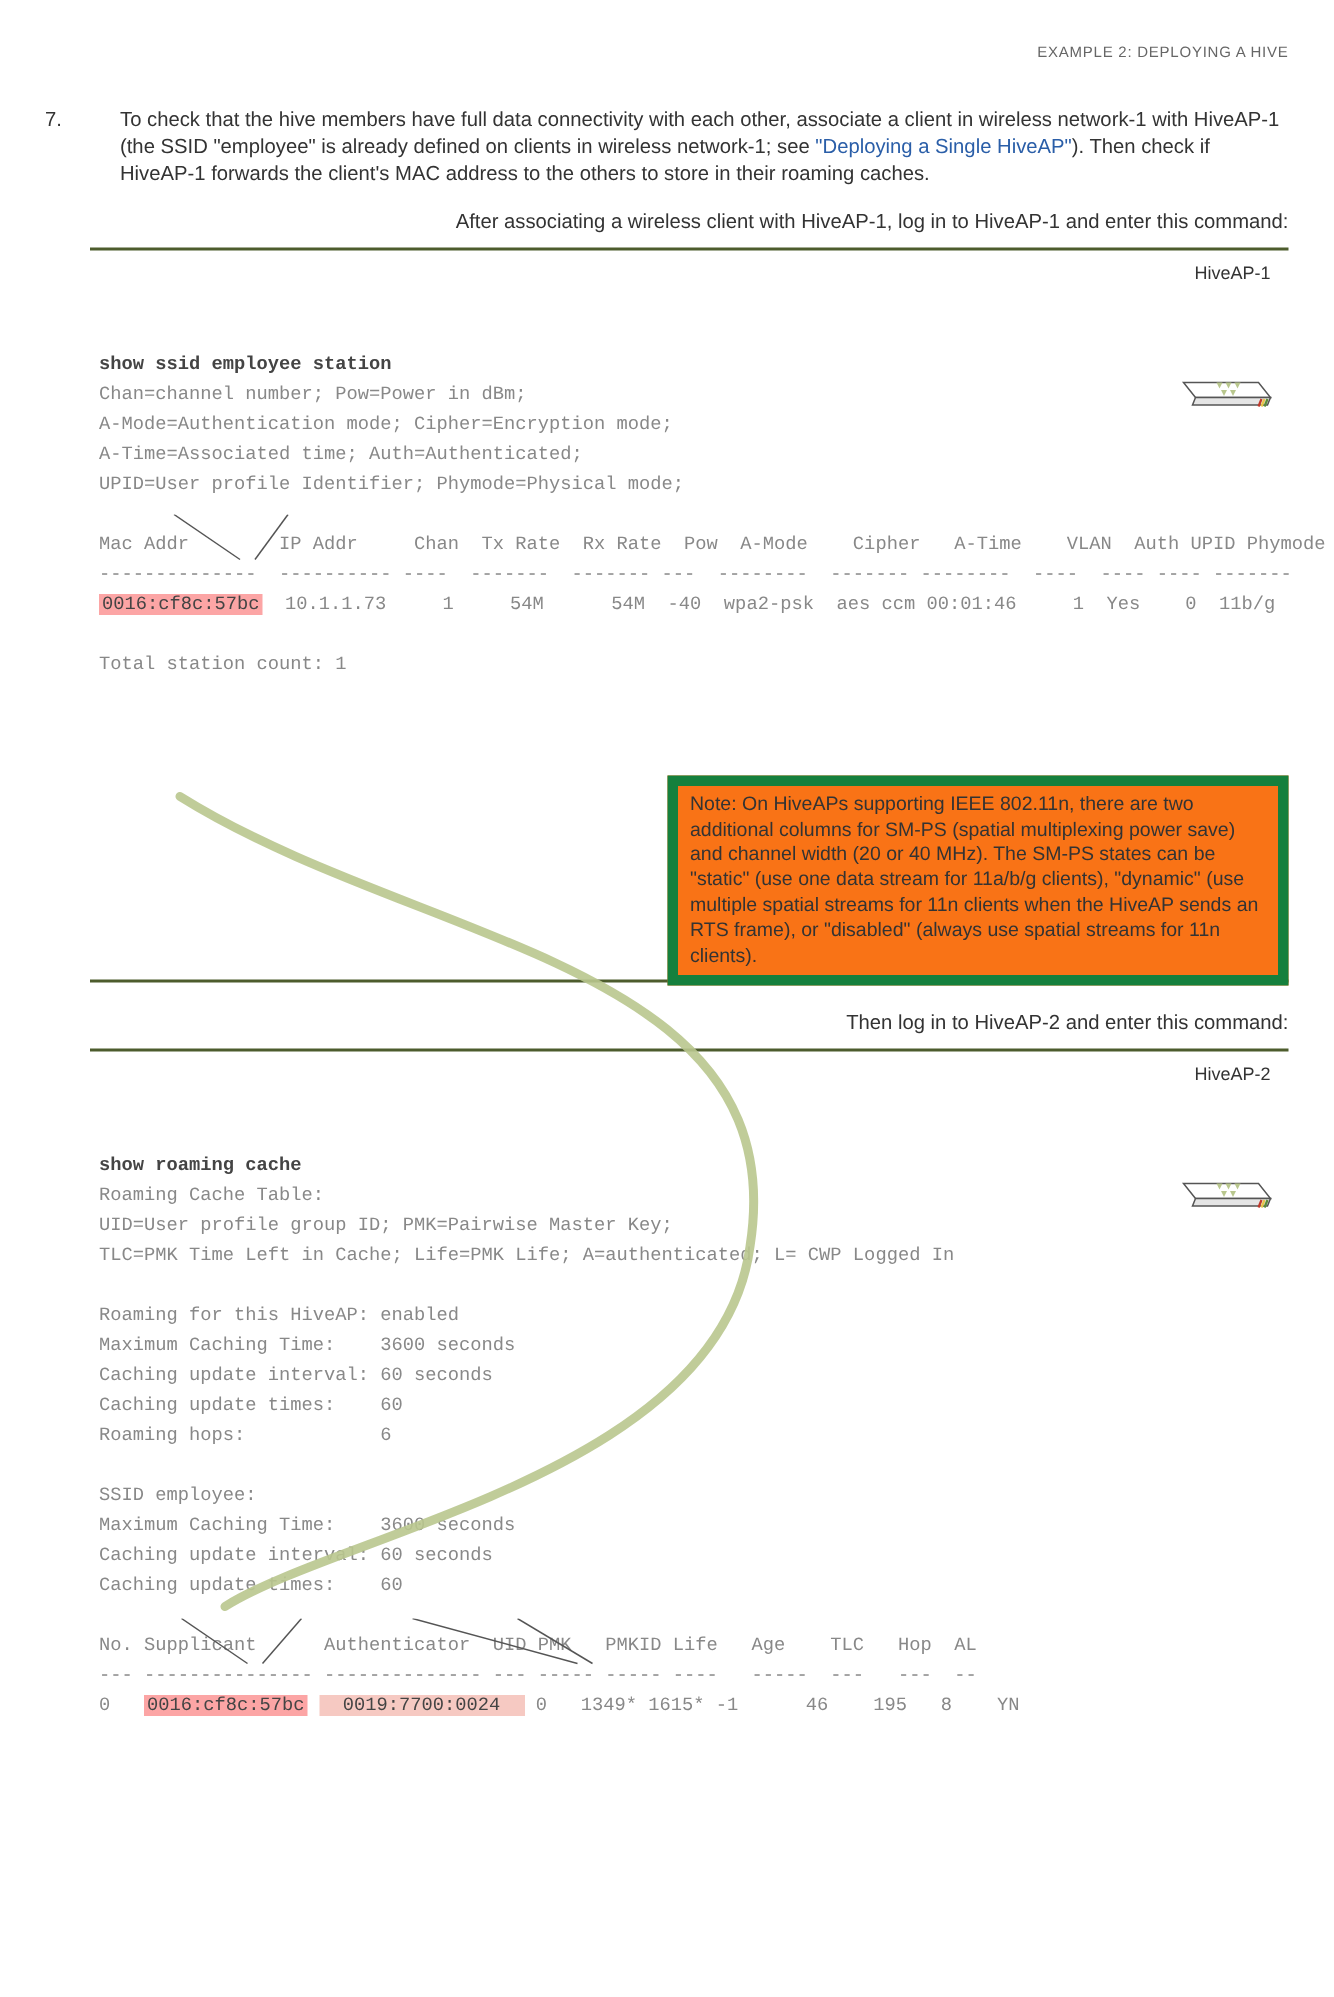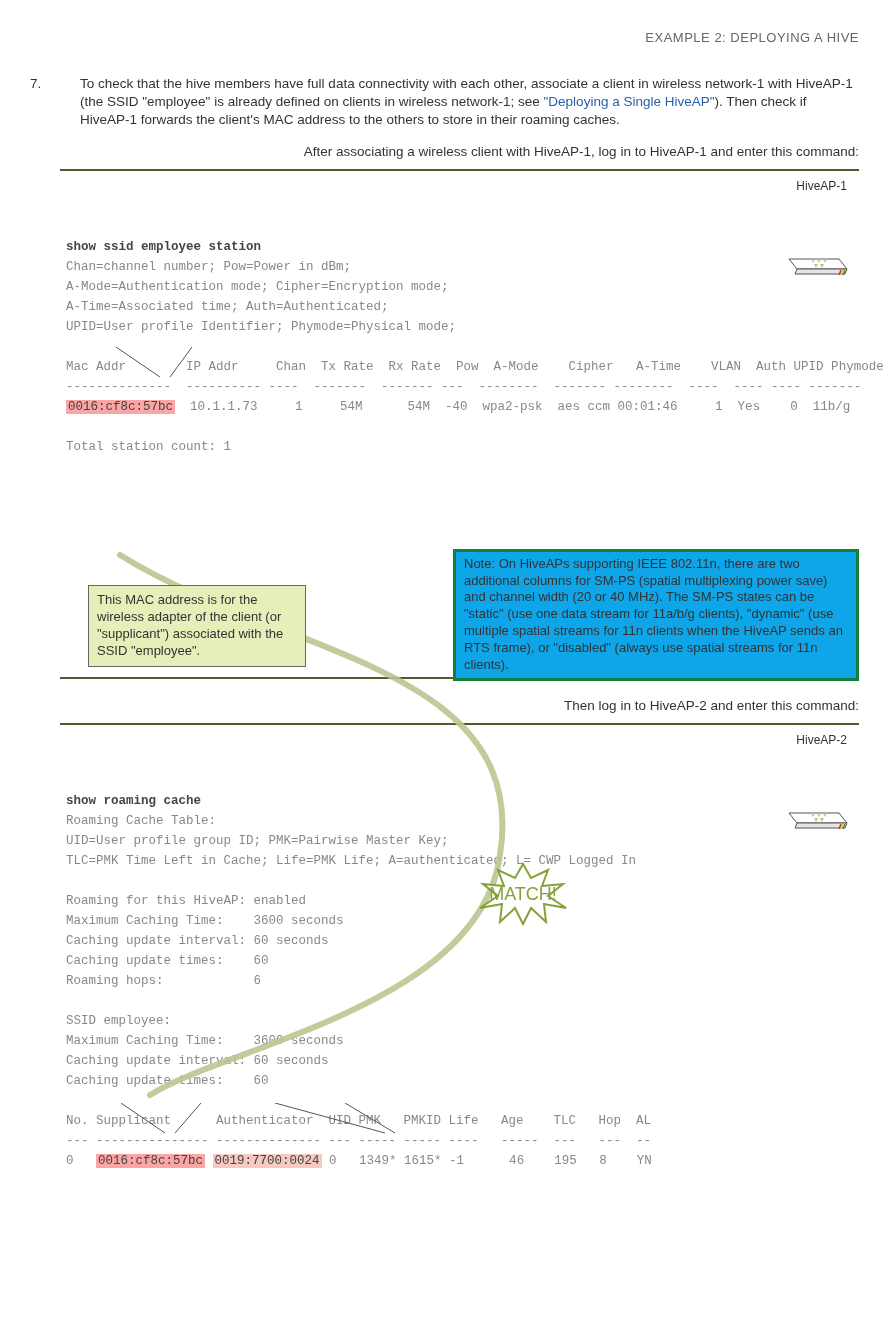--- a/index.html
+++ b/index.html
@@ -7,21 +7,21 @@
     font-size: 13.5px;
     color: #333;
     margin: 0;
     padding: 30px 30px 15px 30px;
     width: 829px;
     position: relative;
   }
   .header-right {
     text-align: right;
     font-variant: small-caps;
-    font-size: 13px;
+    font-size: 10px;
     letter-spacing: 0.5px;
     color: #666;
     margin-bottom: 30px;
   }
   ol { margin:0; padding:0; list-style:none; }
   .step {
     display:flex;
     align-items:flex-start;
     margin-bottom:10px;
     line-height:1.35;
@@ -37,39 +37,39 @@
     padding: 6px 6px 0 6px;
     font-family: "Courier New", monospace;
     font-size: 12.5px;
     color: #888;
     white-space: pre;
     position: relative;
     line-height: 1.6;
   }
   .term-block .cmd { color:#444; font-weight:bold; }
   .hl-green { background:#fca5a5; color:#444; padding:0 2px; }
-  .hl-pink  { background:#f6c9c2; color:#444; padding:0 2px; }
+  .hl-pink  { background:#f6c9c2; color:#444; padding:0 16px; }
   .ap-label { position:absolute; right:12px; top:6px; font-family:Arial; font-size:12px; color:#333; }
   .ap-icon  { position:absolute; right:10px; top:30px; }
   .callout-green {
     position:absolute;
     background:#e5efb9;
     border:1px solid #666;
     padding:6px 8px;
     font-family:Arial;
     font-size:13px;
     color:#333;
     white-space:normal;
     line-height:1.3;
     z-index:3;
   }
   .callout-grey {
     position:absolute;
-    background:#0ea5e9;
-    border:3px solid #15803d;
+    background:#f97316;
+    border:7px solid #15803d;
     padding:4px 8px;
     font-family:Arial;
     font-size:13px;
     color:#333;
     white-space:normal;
     line-height:1.3;
     z-index:3;
   }
   .match-burst {
     position:absolute;
@@ -126,21 +126,20 @@
 <span>UPID=User profile Identifier; Phymode=Physical mode;</span>
 <span></span>
 <span>Mac Addr        IP Addr     Chan  Tx Rate  Rx Rate  Pow  A-Mode    Cipher   A-Time    VLAN  Auth UPID Phymode</span>
 <span>--------------  ---------- ----  -------  ------- ---  --------  ------- --------  ----  ---- ---- -------</span>
 <span class="hl-green">0016:cf8c:57bc</span><span>  10.1.1.73     1     54M      54M  -40  wpa2-psk  aes ccm 00:01:46     1  Yes    0  11b/g</span>
 
 <span>Total station count: 1</span>
 <div class="padblock"></div>
 
   
-  <div class="callout-green" style="left:28px; bottom:10px; width:200px;">This MAC address is for the wireless adapter of the client (or "supplicant") associated with the SSID "employee".</div>
   <div class="callout-grey" style="right:0px; bottom:-4px; width:384px;">Note: On HiveAPs supporting IEEE 802.11n, there are two additional columns for SM-PS (spatial multiplexing power save) and channel width (20 or 40 MHz).  The SM-PS states can be "static" (use one data stream for 11a/b/g clients), "dynamic" (use multiple spatial streams for 11n clients when the HiveAP sends an RTS frame), or "disabled" (always use spatial streams for 11n clients).</div>
   
   <svg class="curve" style="left:40px; top:176px;" width="120" height="40">
     <line x1="16" y1="0" x2="60" y2="30" stroke="#555"></line>
     <line x1="92" y1="0" x2="70" y2="30" stroke="#555"></line>
   </svg>
 </div>
 
 <div class="then-sub">Then log in to HiveAP-2 and enter this command:</div>
 
@@ -177,26 +176,20 @@
 <span>Maximum Caching Time:    3600 seconds</span>
 <span>Caching update interval: 60 seconds</span>
 <span>Caching update times:    60</span>
 <span></span>
 <span>No. Supplicant      Authenticator  UID PMK   PMKID Life   Age    TLC   Hop  AL</span>
 <span>--- --------------- -------------- --- ----- ----- ----   -----  ---   ---  --</span>
 <span>0   </span><span class="hl-green">0016:cf8c:57bc</span> <span class="hl-pink">0019:7700:0024</span><span> 0   1349* 1615* -1      46    195   8    YN</span>
 <div class="padblock"></div>
 
   
-  <div class="match-burst" style="left:388px; top:110px;">
-    <svg width="110" height="60">
-      <polygon points="55,0 63,14 80,6 74,22 95,20 80,32 98,44 76,40 78,58 63,44 55,60 47,44 32,58 34,40 12,44 30,32 15,20 36,22 30,6 47,14" fill="#fff" stroke="#86a13a" stroke-width="2"></polygon>
-      <text x="55" y="36" text-anchor="middle" fill="#86a13a" font-size="18" font-family="Arial">MATCH!</text>
-    </svg>
-  </div>
   
   <svg class="curve" style="left:-30px; top:-320px;" width="540" height="720">
     <path d="M 90 150 C 250 250, 500 260, 470 450 C 450 600, 200 640, 120 690" fill="none" stroke="#b9c78e" stroke-width="6" stroke-linecap="round" opacity="0.9"></path>
   </svg>
 
   
   
   
   <svg class="curve" style="left:55px; top:378px;" width="320" height="40">
     <line x1="6" y1="0" x2="50" y2="30" stroke="#555"></line>

